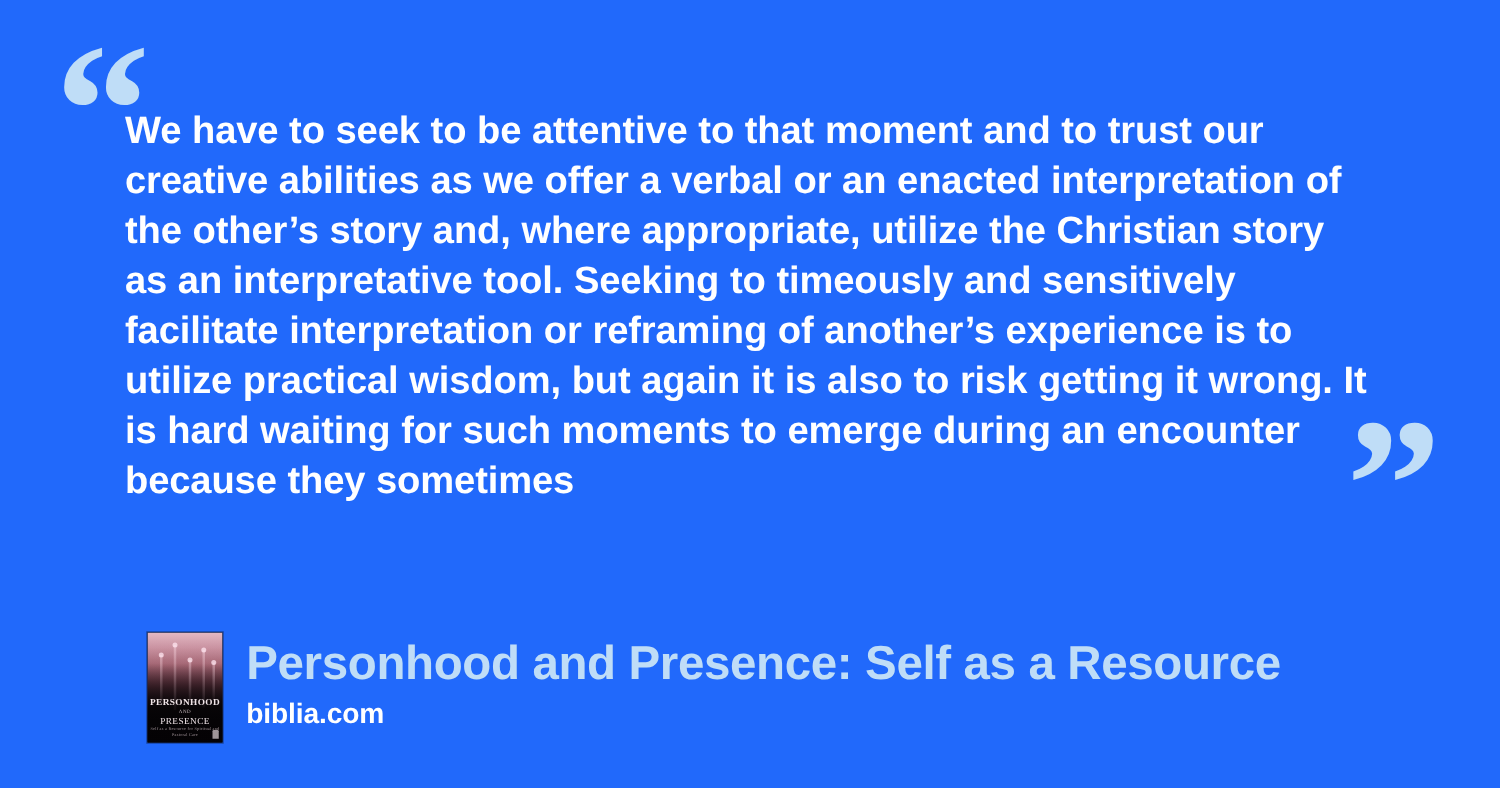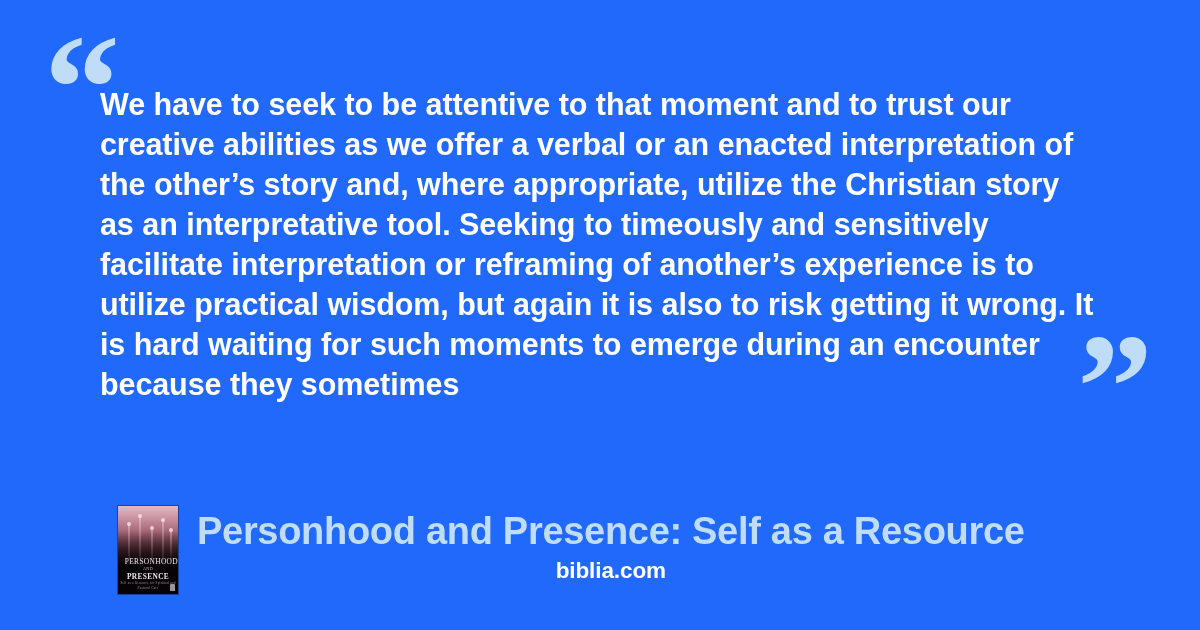--- a/index.html
+++ b/index.html
@@ -133,37 +133,36 @@
     right: 0;
     bottom: 13px;
     text-align: center;
     font-family: "Liberation Serif", serif;
     color: #e9dfe2;
   }
 
   .book-line1 {
     font-size: 7.4px;
     letter-spacing: 0.35px;
-    font-weight: 400;
+    font-weight: 700;
     line-height: 9px;
     color: #efe4e7;
-    text-align: right;
   }
 
   .book-line-and {
     font-size: 4px;
     letter-spacing: 0.4px;
     line-height: 6px;
     color: #cbbdc1;
   }
 
   .book-line2 {
     font-size: 7.4px;
     letter-spacing: 0.35px;
-    font-weight: 700;
+    font-weight: 400;
     line-height: 9px;
     color: #efe4e7;
   }
 
   .book-author {
     position: absolute;
     left: 0; right: 0;
     bottom: 4px;
     text-align: center;
     font-family: "Liberation Serif", serif;
@@ -179,21 +178,20 @@
     bottom: 3px;
     width: 5px;
     height: 7px;
     background: #b9aeb2;
     border-radius: 1px 1px 0 0;
     opacity: 0.85;
   }
 
   .footer-text {
     padding-top: 2px;
-    text-align: center;
   }
 
   .book-name {
     color: #bfddf7;
     font-size: 38px;
     font-weight: 700;
     line-height: 46px;
     letter-spacing: -0.3px;
     white-space: nowrap;
   }

